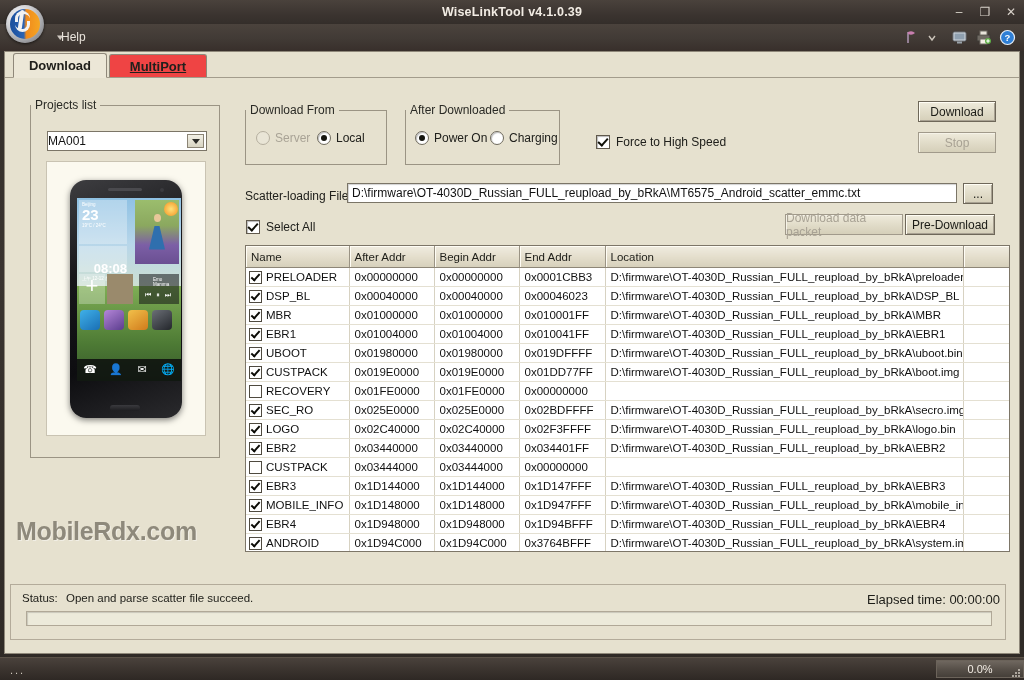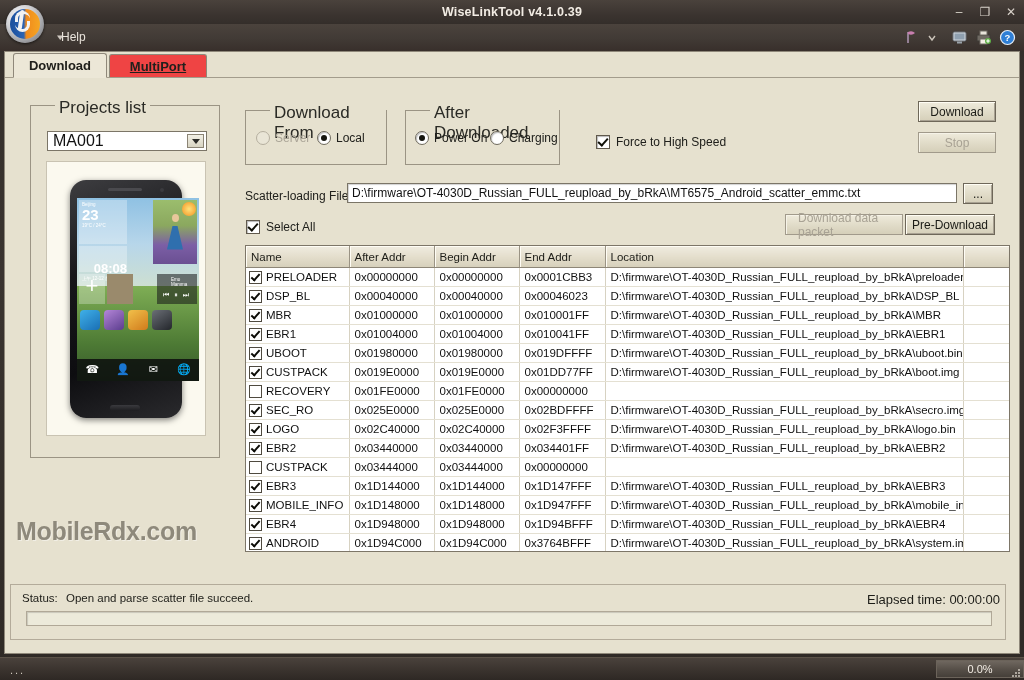--- a/index.html
+++ b/index.html
@@ -102,28 +102,28 @@
     box-sizing: border-box;
   }
   .tab.t1 { left: 8px; width: 94px; background: #ece7d7; border-bottom: 1px solid #ece7d7; top:1px; height:25px; }
   .tab.t2 { left: 104px; width: 98px; background: #ef4444; text-decoration: underline; }
   
   .group {
     position: absolute; border: 1px solid #9b9484; box-sizing: border-box;
     background: transparent;
   }
   .group > .glabel {
-    position: absolute; top: -8px; left: 24px; background: #e6e1cf;
-    padding: 0 4px; font-size: 17px; color: #2a2a25;
+    position: absolute; top: -8px; left: 0; background: #e6e1cf;
+    padding: 0 4px; font-size: 12px; color: #2a2a25;
   }
   
   .combo {
     position: absolute; background: #fff; border: 1px solid #7b7567;
     box-sizing: border-box; display: flex; align-items: center;
-    font-size: 16px; color: #111; padding-left: 5px;
+    font-size: 12px; color: #111; 
   }
   .combo .arrowbtn {
     position: absolute; right: 2px; top: 2px; bottom: 2px; width: 17px;
     background: linear-gradient(180deg,#f2f0e6 0%,#d8d4c2 100%);
     border: 1px solid #8b8475; display: flex; align-items: center; justify-content: center;
     box-sizing: border-box;
   }
   .caret-d { width:0;height:0;border-left:4px solid transparent;border-right:4px solid transparent;border-top:5px solid #2b2b28; }
   .radio {
     position: absolute; display: flex; align-items: center; gap: 5px;
@@ -179,21 +179,21 @@
   }
   .phone {
     width: 112px; height: 238px; border-radius: 16px;
     background: linear-gradient(160deg,#3d3d40 0%,#17171a 35%,#0d0d10 70%,#2a2a2d 100%);
     box-shadow: 0 2px 6px rgba(0,0,0,.5);
     position: relative; padding: 0;
   }
   .phone .spk { position:absolute; left:38px; top:8px; width:34px; height:3px; border-radius:2px; background:#4a4a4e; }
   .phone .cam { position:absolute; left:90px; top:8px; width:4px; height:4px; border-radius:50%; background:#3a3a3e; }
   .pscreen {
-    position:absolute; left:7px; top:18px; width:122px; height:183px;
+    position:absolute; left:7px; top:18px; width:104px; height:183px;
     overflow:hidden; background:#6a8f4a;
   }
   .p-sky { position:absolute; left:0; top:0; width:100%; height:92px;
     background: linear-gradient(180deg,#8fc1e3 0%, #b7d6ea 50%, #cfe0cf 100%); }
   .p-grass { position:absolute; left:0; bottom:0; width:100%; height:95px;
     background: linear-gradient(180deg,#7fae55 0%, #4e7b35 60%, #35582a 100%); }
   .p-wx { position:absolute; left:2px; top:2px; width:48px; height:44px;
     background: rgba(255,255,255,.30); color:#fff; }
   .p-wx .city { font-size:4.5px; margin:2px 0 0 3px; }
   .p-wx .tmp { font-size:15px; font-weight:700; margin:0 0 0 3px; line-height:15px; }
@@ -452,21 +452,21 @@
   <div class="btn disabled" style="left:918px; top:132px; width:78px; height:21px;">Stop</div>
 
   <div class="lbl" style="left:245px; top:189px;">Scatter-loading File:</div>
   <div class="textbox" style="left:347px; top:183px; width:610px; height:20px;">D:\firmware\OT-4030D_Russian_FULL_reupload_by_bRkA\MT6575_Android_scatter_emmc.txt</div>
   <div class="btn" style="left:963px; top:183px; width:30px; height:21px; align-items:flex-start; padding-top:3px;">...</div>
 
   <div class="chk on" style="left:246px; top:220px;">
     <span class="box"></span>
     <span>Select All</span>
   </div>
-  <div class="btn disabled" style="left:785px; top:214px; width:118px; height:21px;padding-left:12px;">Download data packet</div>
+  <div class="btn disabled" style="left:785px; top:214px; width:118px; height:21px;">Download data packet</div>
   <div class="btn" style="left:905px; top:214px; width:90px; height:21px;">Pre-Download</div>
 
   <div class="grid">
     <table>
       <colgroup>
         <col style="width:103px">
           <col style="width:85px">
           <col style="width:85px">
         <col style="width:86px">
           <col style="width:358px">

